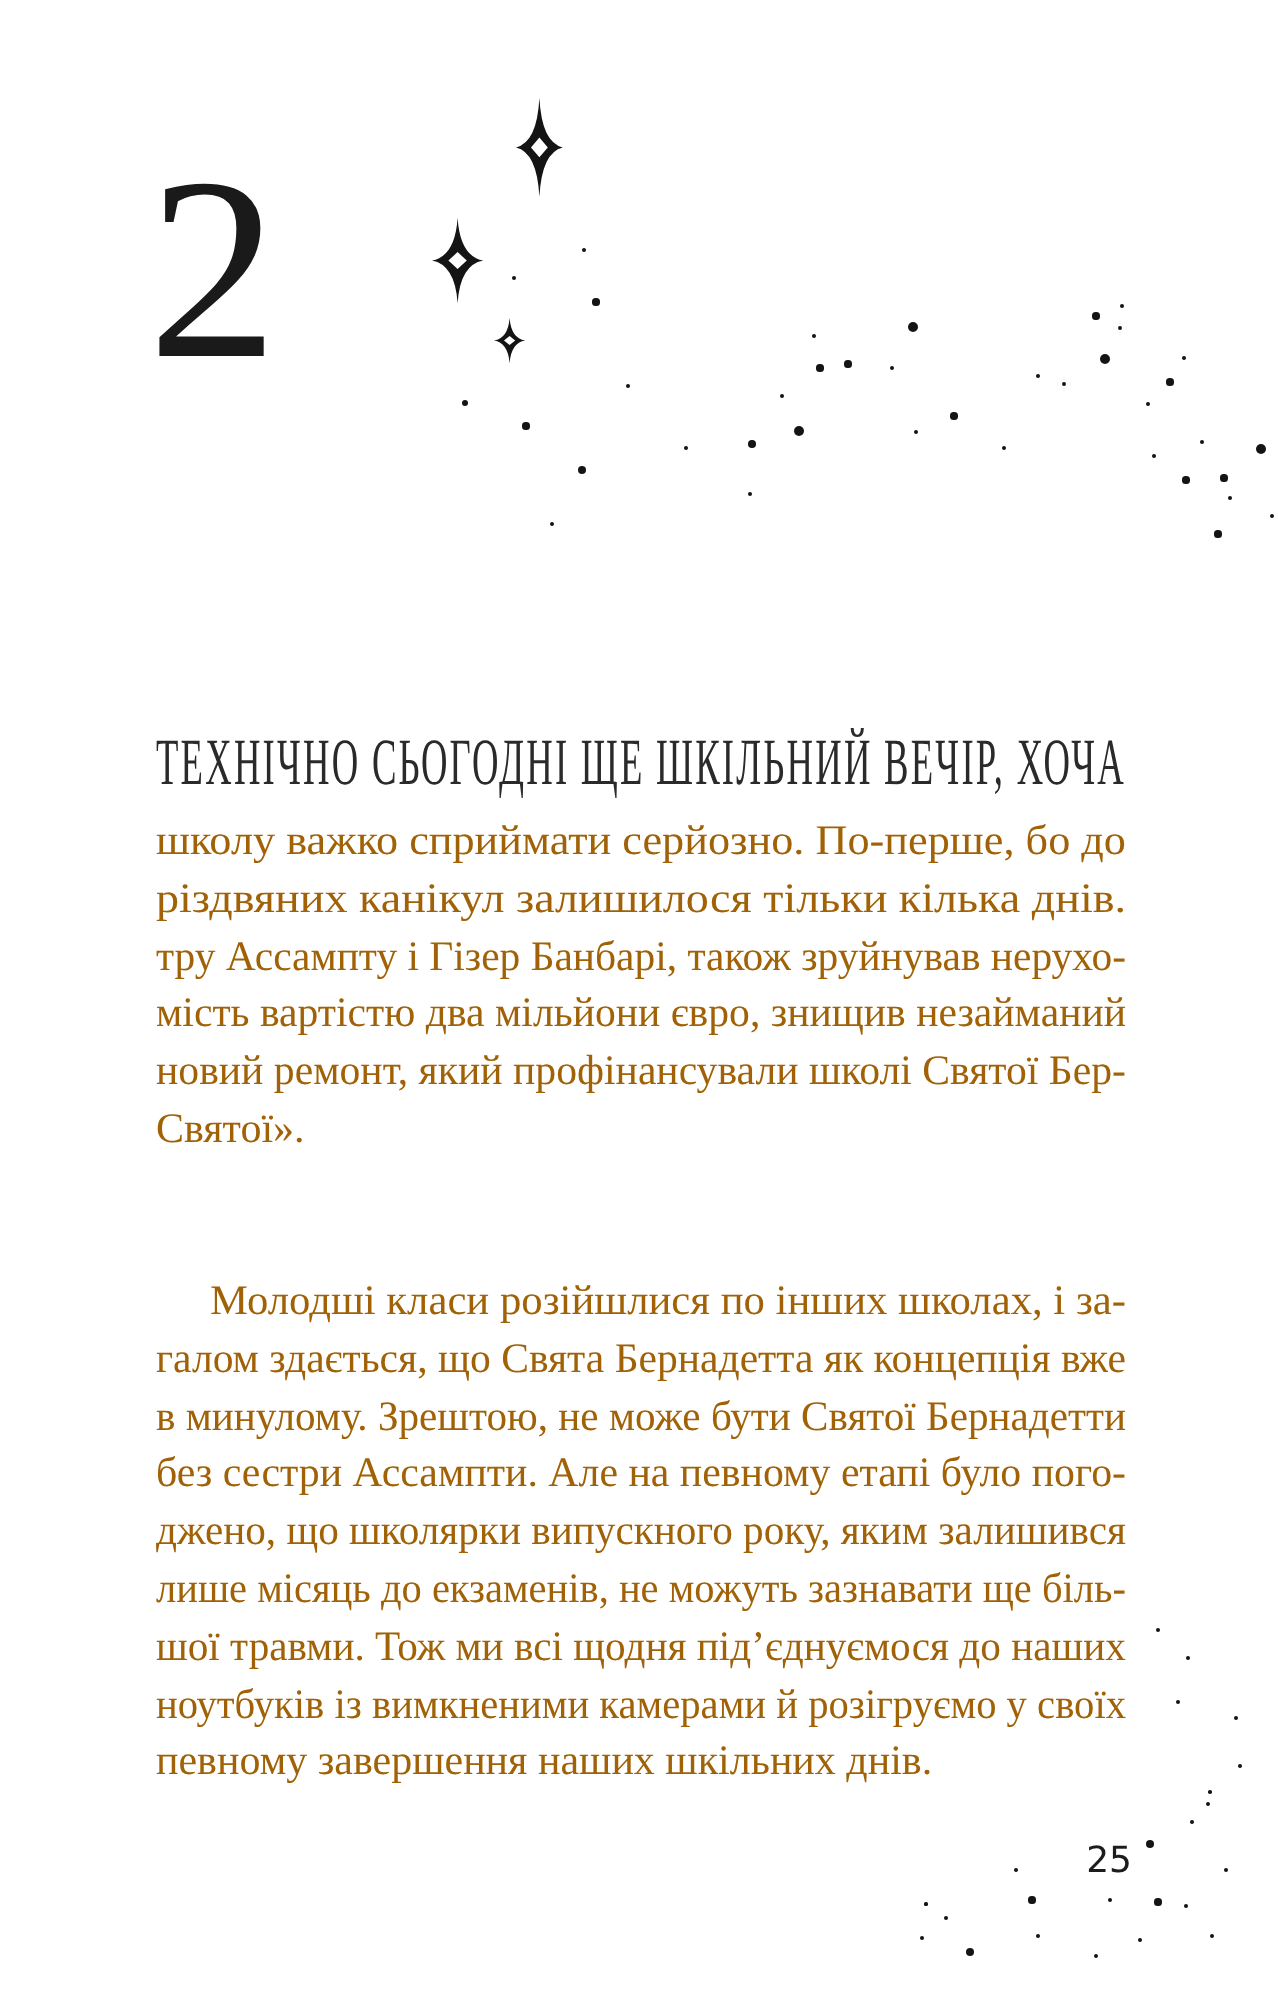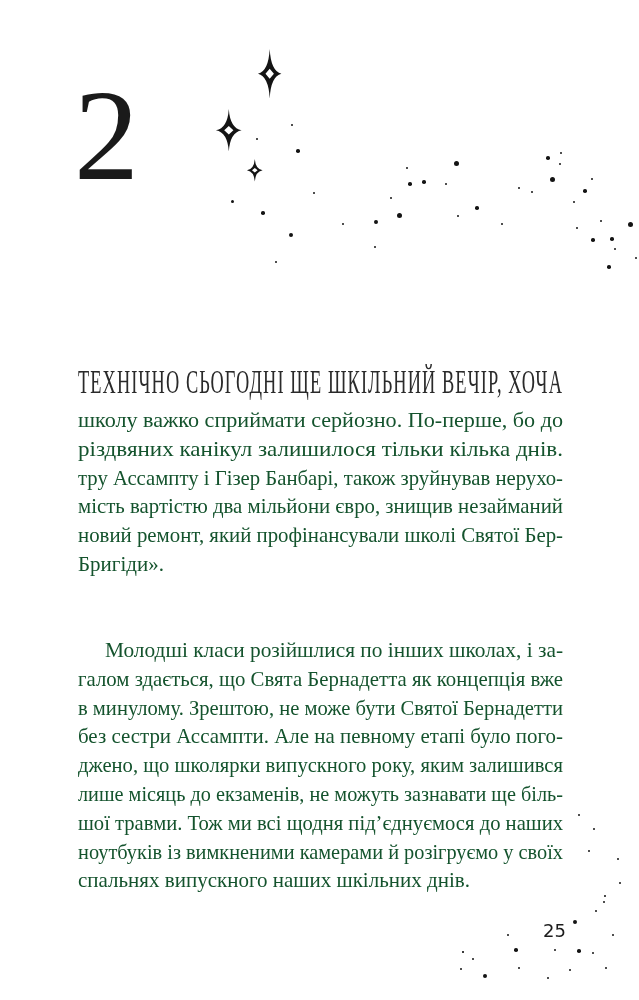--- a/index.html
+++ b/index.html
@@ -40,21 +40,21 @@
     left: 78px;
     width: 485px;
   }
   #paragraph-1 { top: 406px; }
   #paragraph-2 { top: 636px; }
   .text-line {
     height: 28.8px;
     line-height: 28.8px;
     white-space: nowrap;
     font-size: 21px;
-    color: #14532d;
+    color: #a16207;
   }
   .fit {
     display: inline-block;
     white-space: nowrap;
     transform-origin: 0 0;
   }
   .page-number {
     position: absolute;
     left: 530px;
     top: 919px;
@@ -160,30 +160,30 @@
   <div class="heading-line">
     <span class="fit" style="transform: scaleX(0.555446);">ТЕХНІЧНО СЬОГОДНІ ЩЕ ШКІЛЬНИЙ ВЕЧІР, ХОЧА</span>
   </div>
 
   <div class="paragraph" id="paragraph-1">
       <div class="text-line"><span class="fit" style="transform: scaleX(1.05378);">школу важко сприймати серйозно. По-перше, бо до</span></div>
       <div class="text-line"><span class="fit" style="transform: scaleX(1.09767);">різдвяних канікул залишилося тільки кілька днів.</span></div>
       <div class="text-line"><span class="fit" style="transform: scaleX(0.98665);">тру Ассампту і Гізер Банбарі, також зруйнував нерухо-</span></div>
       <div class="text-line"><span class="fit" style="transform: scaleX(0.991313);">мість вартістю два мільйони євро, знищив незайманий</span></div>
       <div class="text-line"><span class="fit" style="transform: scaleX(0.9922);">новий ремонт, який профінансували школі Святої Бер-</span></div>
-      <div class="text-line"><span class="fit" style="transform: scaleX(1);">Бригіди».</span></div>
+      <div class="text-line"><span class="fit" style="transform: scaleX(1);">Святої».</span></div>
     </div>
 
   <div class="paragraph" id="paragraph-2">
       <div class="text-line"><span class="fit" style="margin-left: 27px; transform: scaleX(1.01725);">Молодші класи розійшлися по інших школах, і за-</span></div>
       <div class="text-line"><span class="fit" style="transform: scaleX(0.990017);">галом здається, що Свята Бернадетта як концепція вже</span></div>
       <div class="text-line"><span class="fit" style="transform: scaleX(0.97952);">в минулому. Зрештою, не може бути Святої Бернадетти</span></div>
       <div class="text-line"><span class="fit" style="transform: scaleX(0.995861);">без сестри Ассампти. Але на певному етапі було пого-</span></div>
       <div class="text-line"><span class="fit" style="transform: scaleX(0.980975);">джено, що школярки випускного року, яким залишився</span></div>
       <div class="text-line"><span class="fit" style="transform: scaleX(0.964245);">лише місяць до екзаменів, не можуть зазнавати ще біль-</span></div>
       <div class="text-line"><span class="fit" style="transform: scaleX(0.981564);">шої травми. Тож ми всі щодня під’єднуємося до наших</span></div>
       <div class="text-line"><span class="fit" style="transform: scaleX(0.967792);">ноутбуків із вимкненими камерами й розігруємо у своїх</span></div>
-      <div class="text-line"><span class="fit" style="transform: scaleX(1);">спальнях випускного наших шкільних днів.</span></div>
+      <div class="text-line"><span class="fit" style="transform: scaleX(1);">певному завершення наших шкільних днів.</span></div>
     </div>
 
   <div class="page-number">25</div>
 
 </div>
 
 </body></html>

